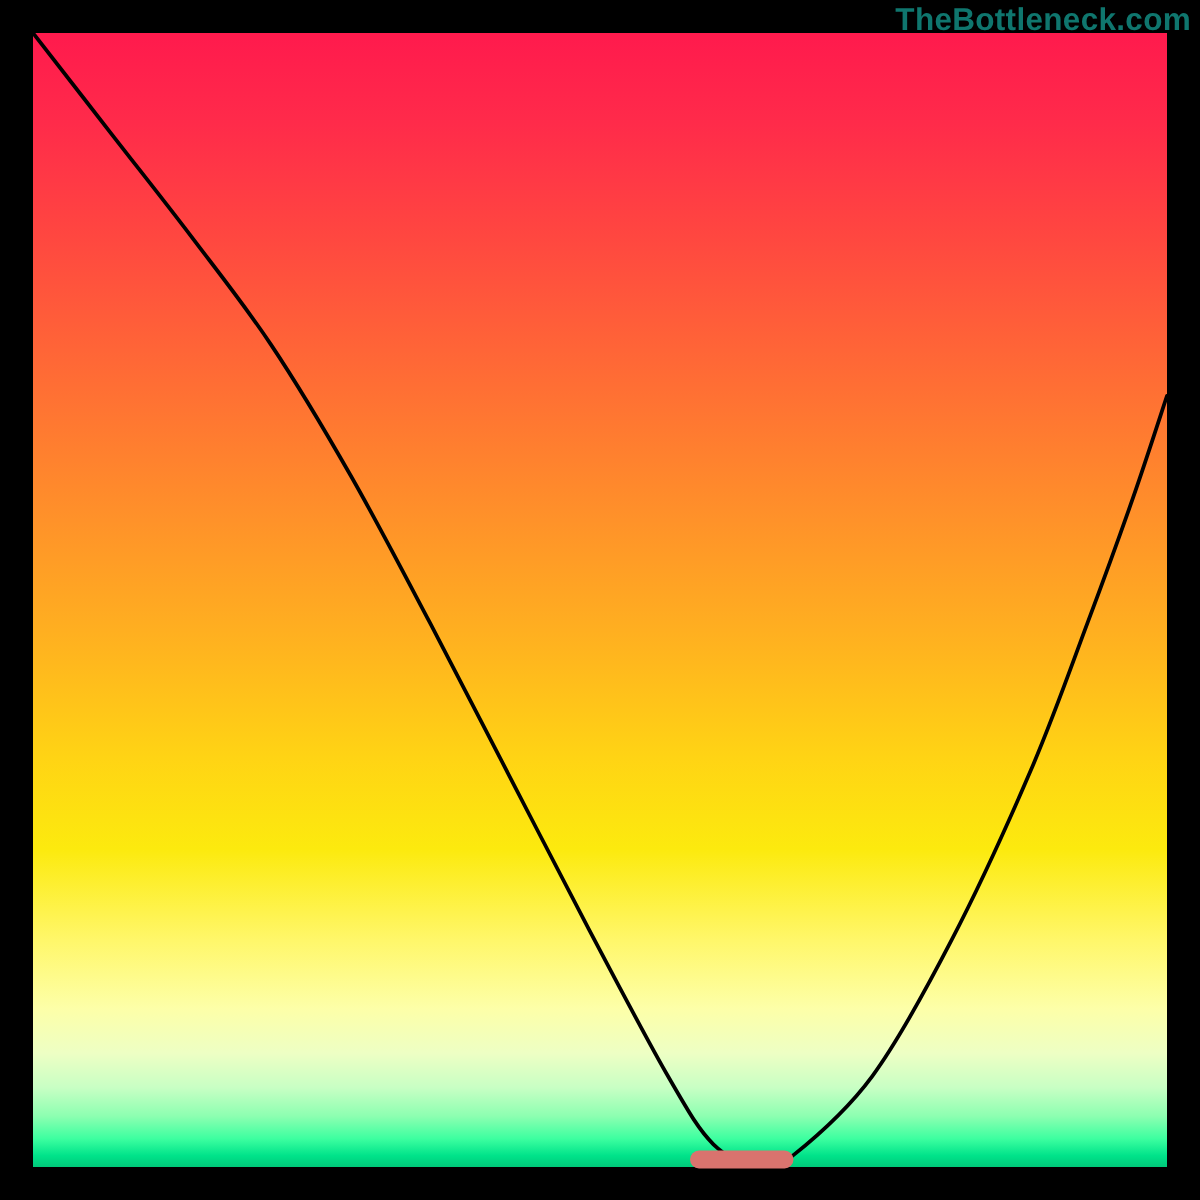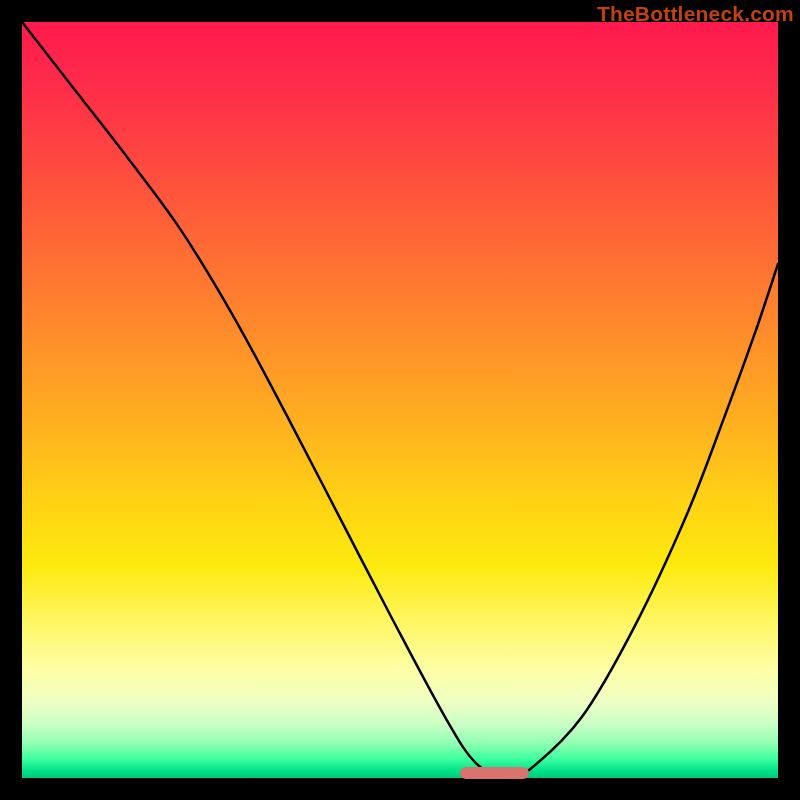--- a/index.html
+++ b/index.html
@@ -60,21 +60,21 @@
     background: #d9736e;
     border-radius: 6px;
   }
   .watermark {
     position: absolute;
     top: 2px;
     right: 6px;
     font-family: Arial, Helvetica, sans-serif;
     font-size: 21px;
     font-weight: 600;
-    color: #c2410c;
+    color: #0f766e;
     letter-spacing: 0.2px;
   }
 </style>
 </head>
 <body>
 
 <div class="chart-container">
   <div class="plot-area">
     <svg class="curve-svg" viewBox="0 0 756 756" preserveAspectRatio="none">
       <path id="curvePath" class="curve-path" d="M 0 0 C 8.82 11.339999999999995 35.28 45.35999999999996 52.92 68.03999999999996 C 70.56 90.71999999999997 88.2 112.77000000000004 105.84 136.08000000000004 C 123.48 159.39000000000004 141.12 181.43999999999997 158.76 207.89999999999998 C 176.39999999999998 234.35999999999999 194.04000000000002 263.97 211.68 294.84000000000003 C 229.32 325.71000000000004 246.95999999999998 359.73 264.59999999999997 393.12 C 282.23999999999995 426.51 299.88 461.16 317.52 495.18 C 335.15999999999997 529.2 352.8 563.85 370.44 597.24 C 388.08 630.63 409.5 671.5799999999999 423.36 695.52 C 437.22 719.46 443.52 730.8 453.59999999999997 740.88 C 463.67999999999995 750.96 475.02000000000004 754.74 483.84000000000003 756 C 492.66 757.26 493.9200000000001 758.5200000000001 506.52000000000004 748.44 C 519.12 738.36 541.8 719.46 559.4399999999999 695.52 C 577.0799999999999 671.5799999999999 594.72 638.8199999999999 612.36 604.8 C 630 570.78 650.16 526.6800000000001 665.28 491.40000000000003 C 680.4 456.12000000000006 691.74 423.36 703.08 393.12 C 714.4200000000001 362.88 724.5 335.16 733.3199999999999 309.96000000000004 C 742.1399999999999 284.76000000000005 752.22 253.25999999999996 756 241.91999999999996"></path>

